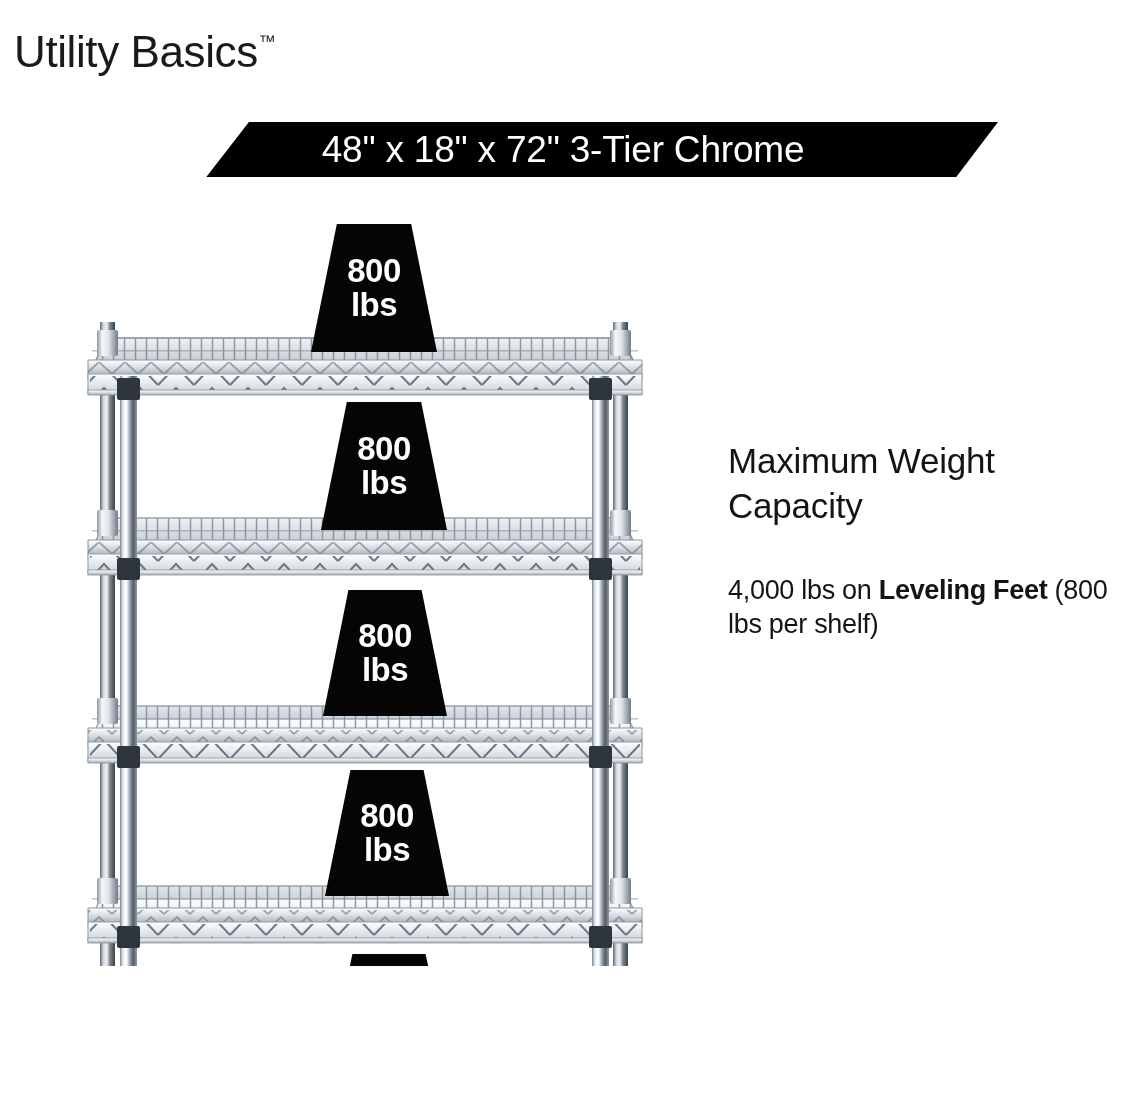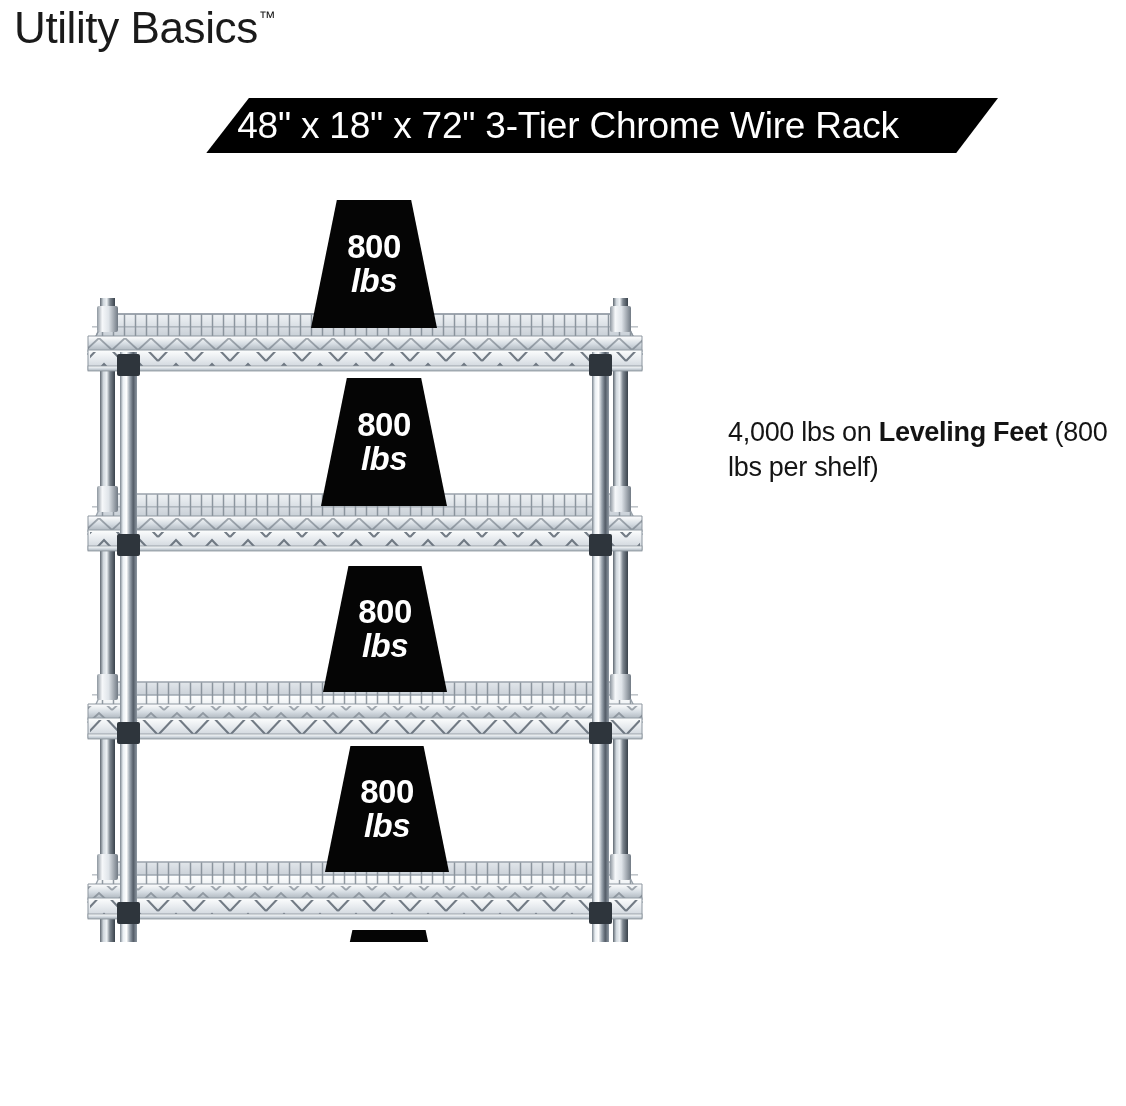--- a/index.html
+++ b/index.html
@@ -11,20 +11,21 @@
   body {
     font-family: "Liberation Sans", sans-serif;
     -webkit-font-smoothing: antialiased;
   }
   #page {
     position: relative;
     width: 1126px;
     height: 942px;
     background: #ffffff;
     overflow: hidden;
+    margin-top: 24px;
   }
 
   
   #brand {
     position: absolute;
     left: 14px;
     top: 6px;
     font-size: 44px;
     font-weight: 400;
     color: #1a1a1a;
@@ -114,38 +115,39 @@
     display: flex;
     flex-direction: column;
     align-items: center;
     justify-content: center;
     font-weight: 700;
     line-height: 1.04;
     text-align: center;
     letter-spacing: -0.5px;
   }
   .badge .n { display: block; }
-  .badge .u { display: block; font-style: italic; }
+  .badge .u { display: block; }
 </style>
 </head>
 <body>
 
 <div id="page">
 
   <div id="brand">
     <span>Utility Basics</span><span class="tm">™</span>
   </div>
 
   <div id="banner">
     <div id="banner-text">
-      <span>48" x 18" x 72"</span>&nbsp;<span>3-Tier</span>&nbsp;<b>Chrome</b>&nbsp;<span>Wire Rack</span>
+      <span>48" x 18" x 72"</span>&nbsp;<span>3-Tier</span>&nbsp;<b>Chrome</b>&nbsp;
     </div>
   </div>
 
   <div id="specs">
+    <div class="heading">Maximum Weight Capacity</div>
 
     <div class="spec">
       <span>4,000 lbs on </span><b>Leveling Feet</b><span> (800 lbs per shelf)</span>
     </div>
 
   </div>
 
   <div id="rack">
     <svg width="592" height="915" viewBox="0 0 592 915" xmlns="http://www.w3.org/2000/svg">
       <defs>

